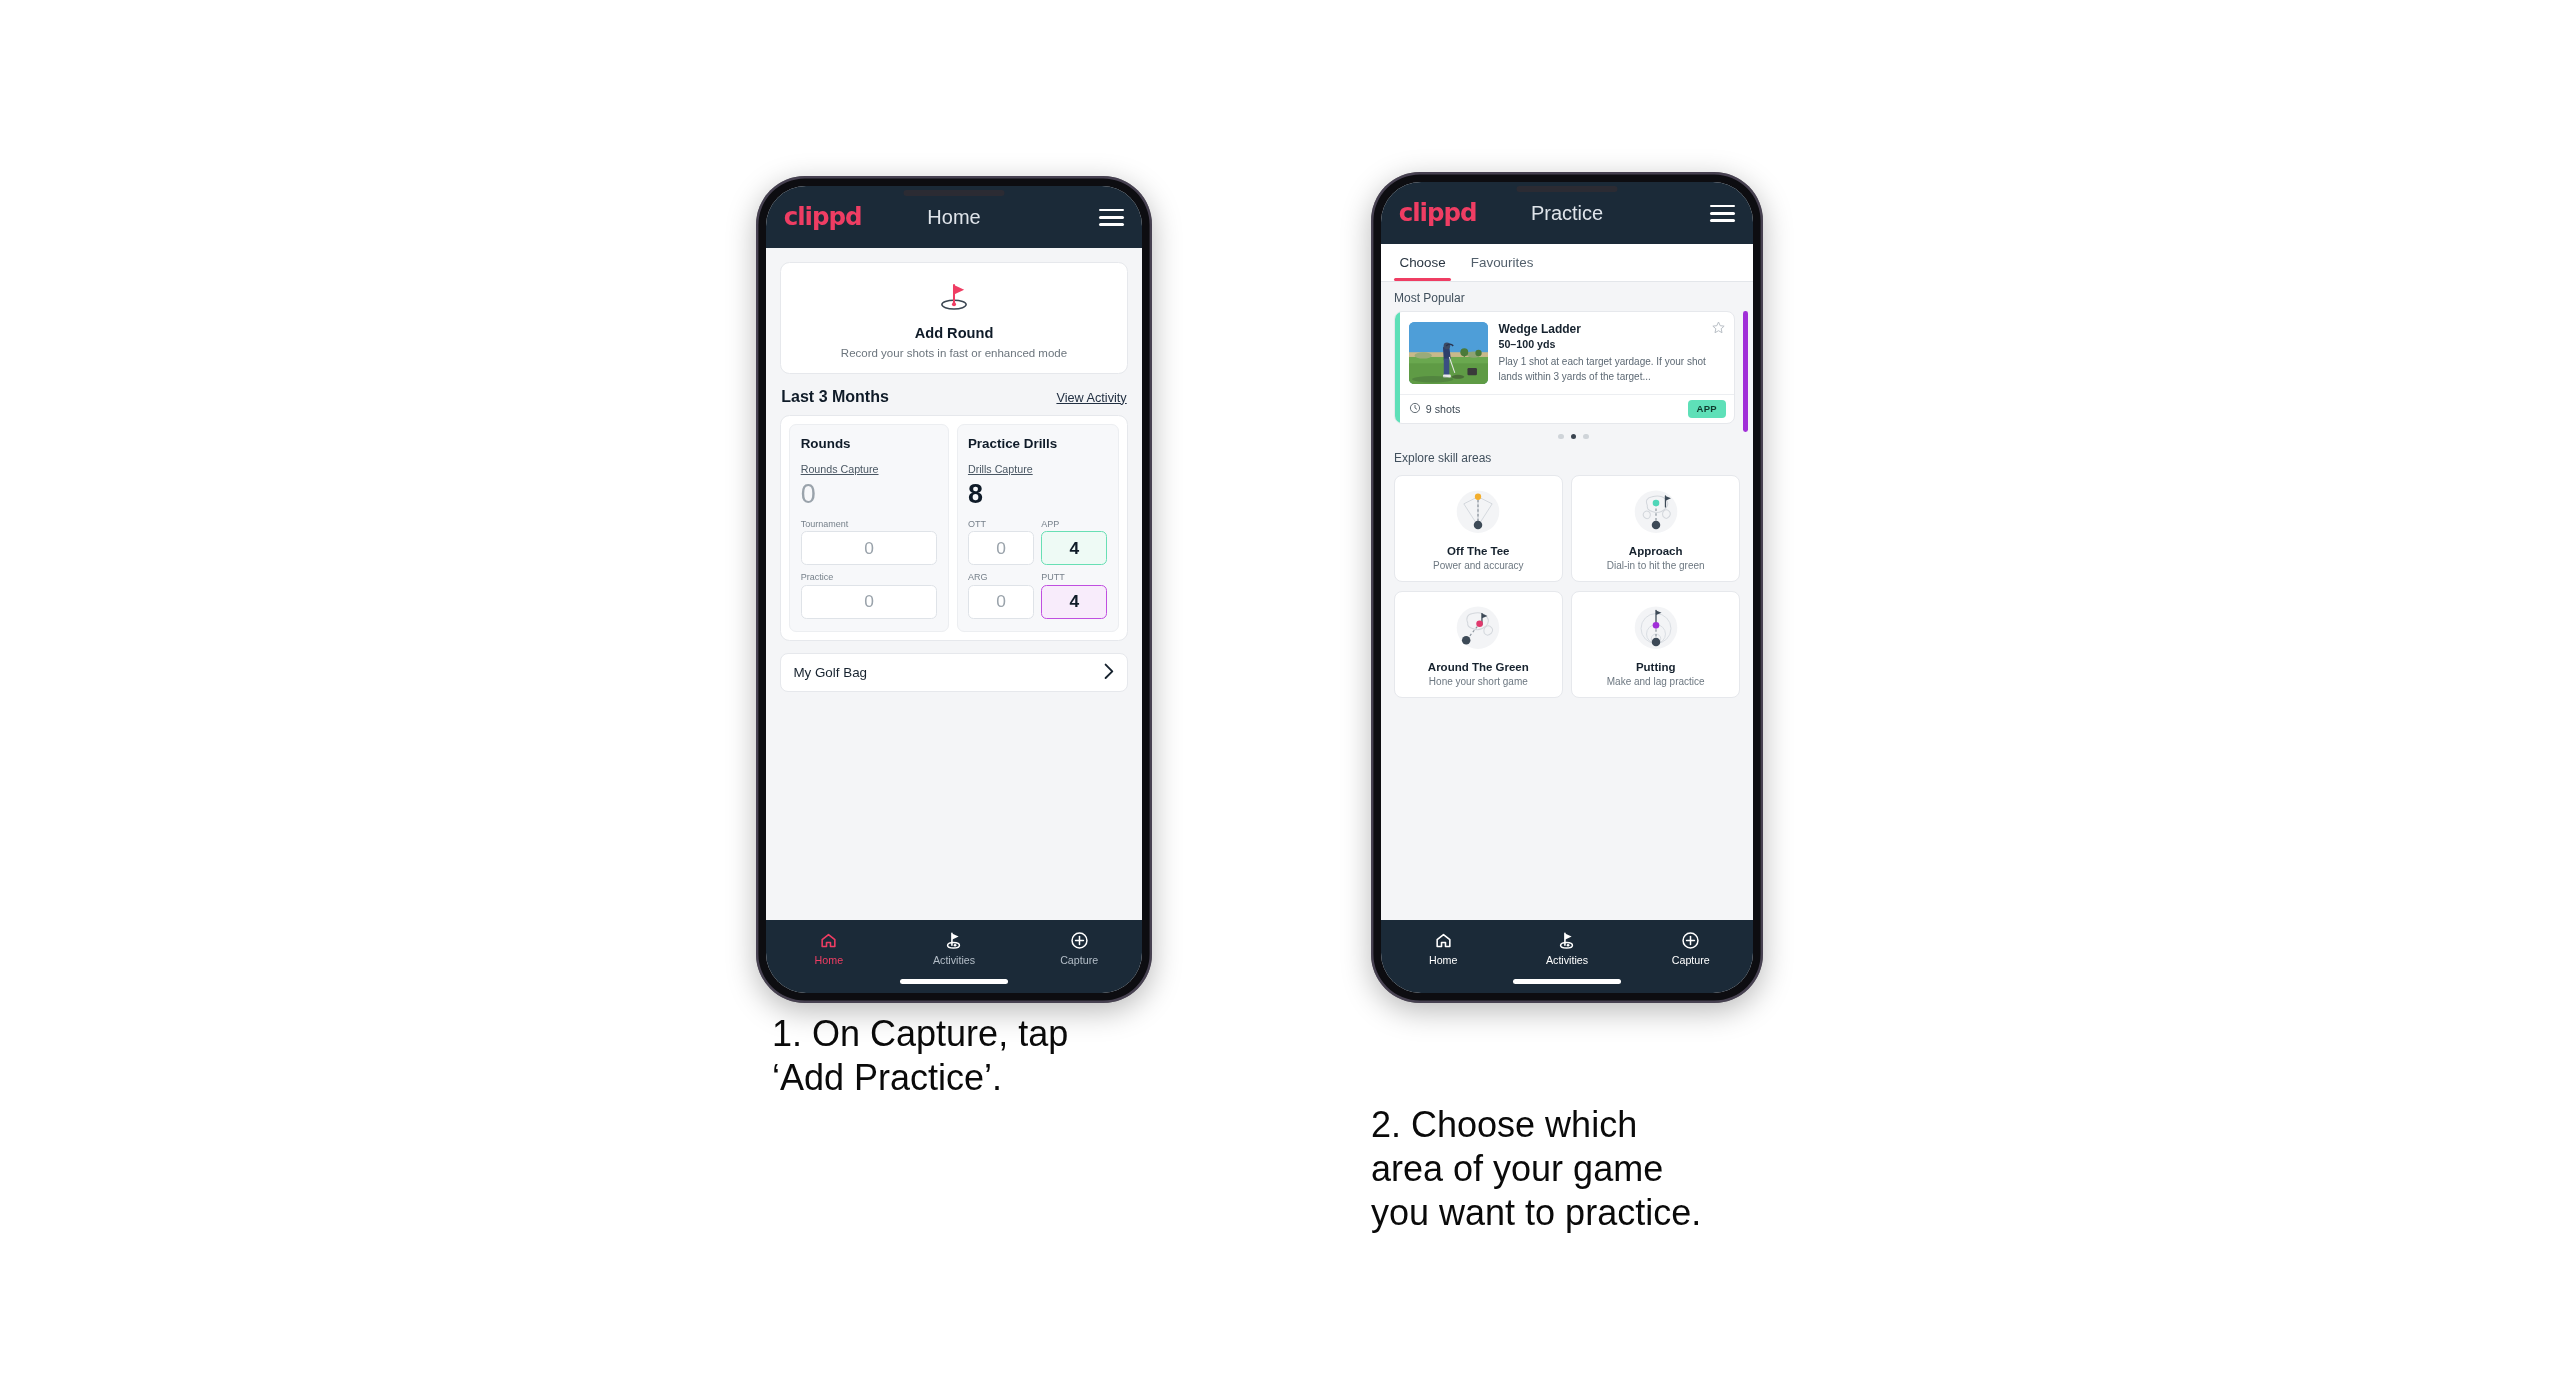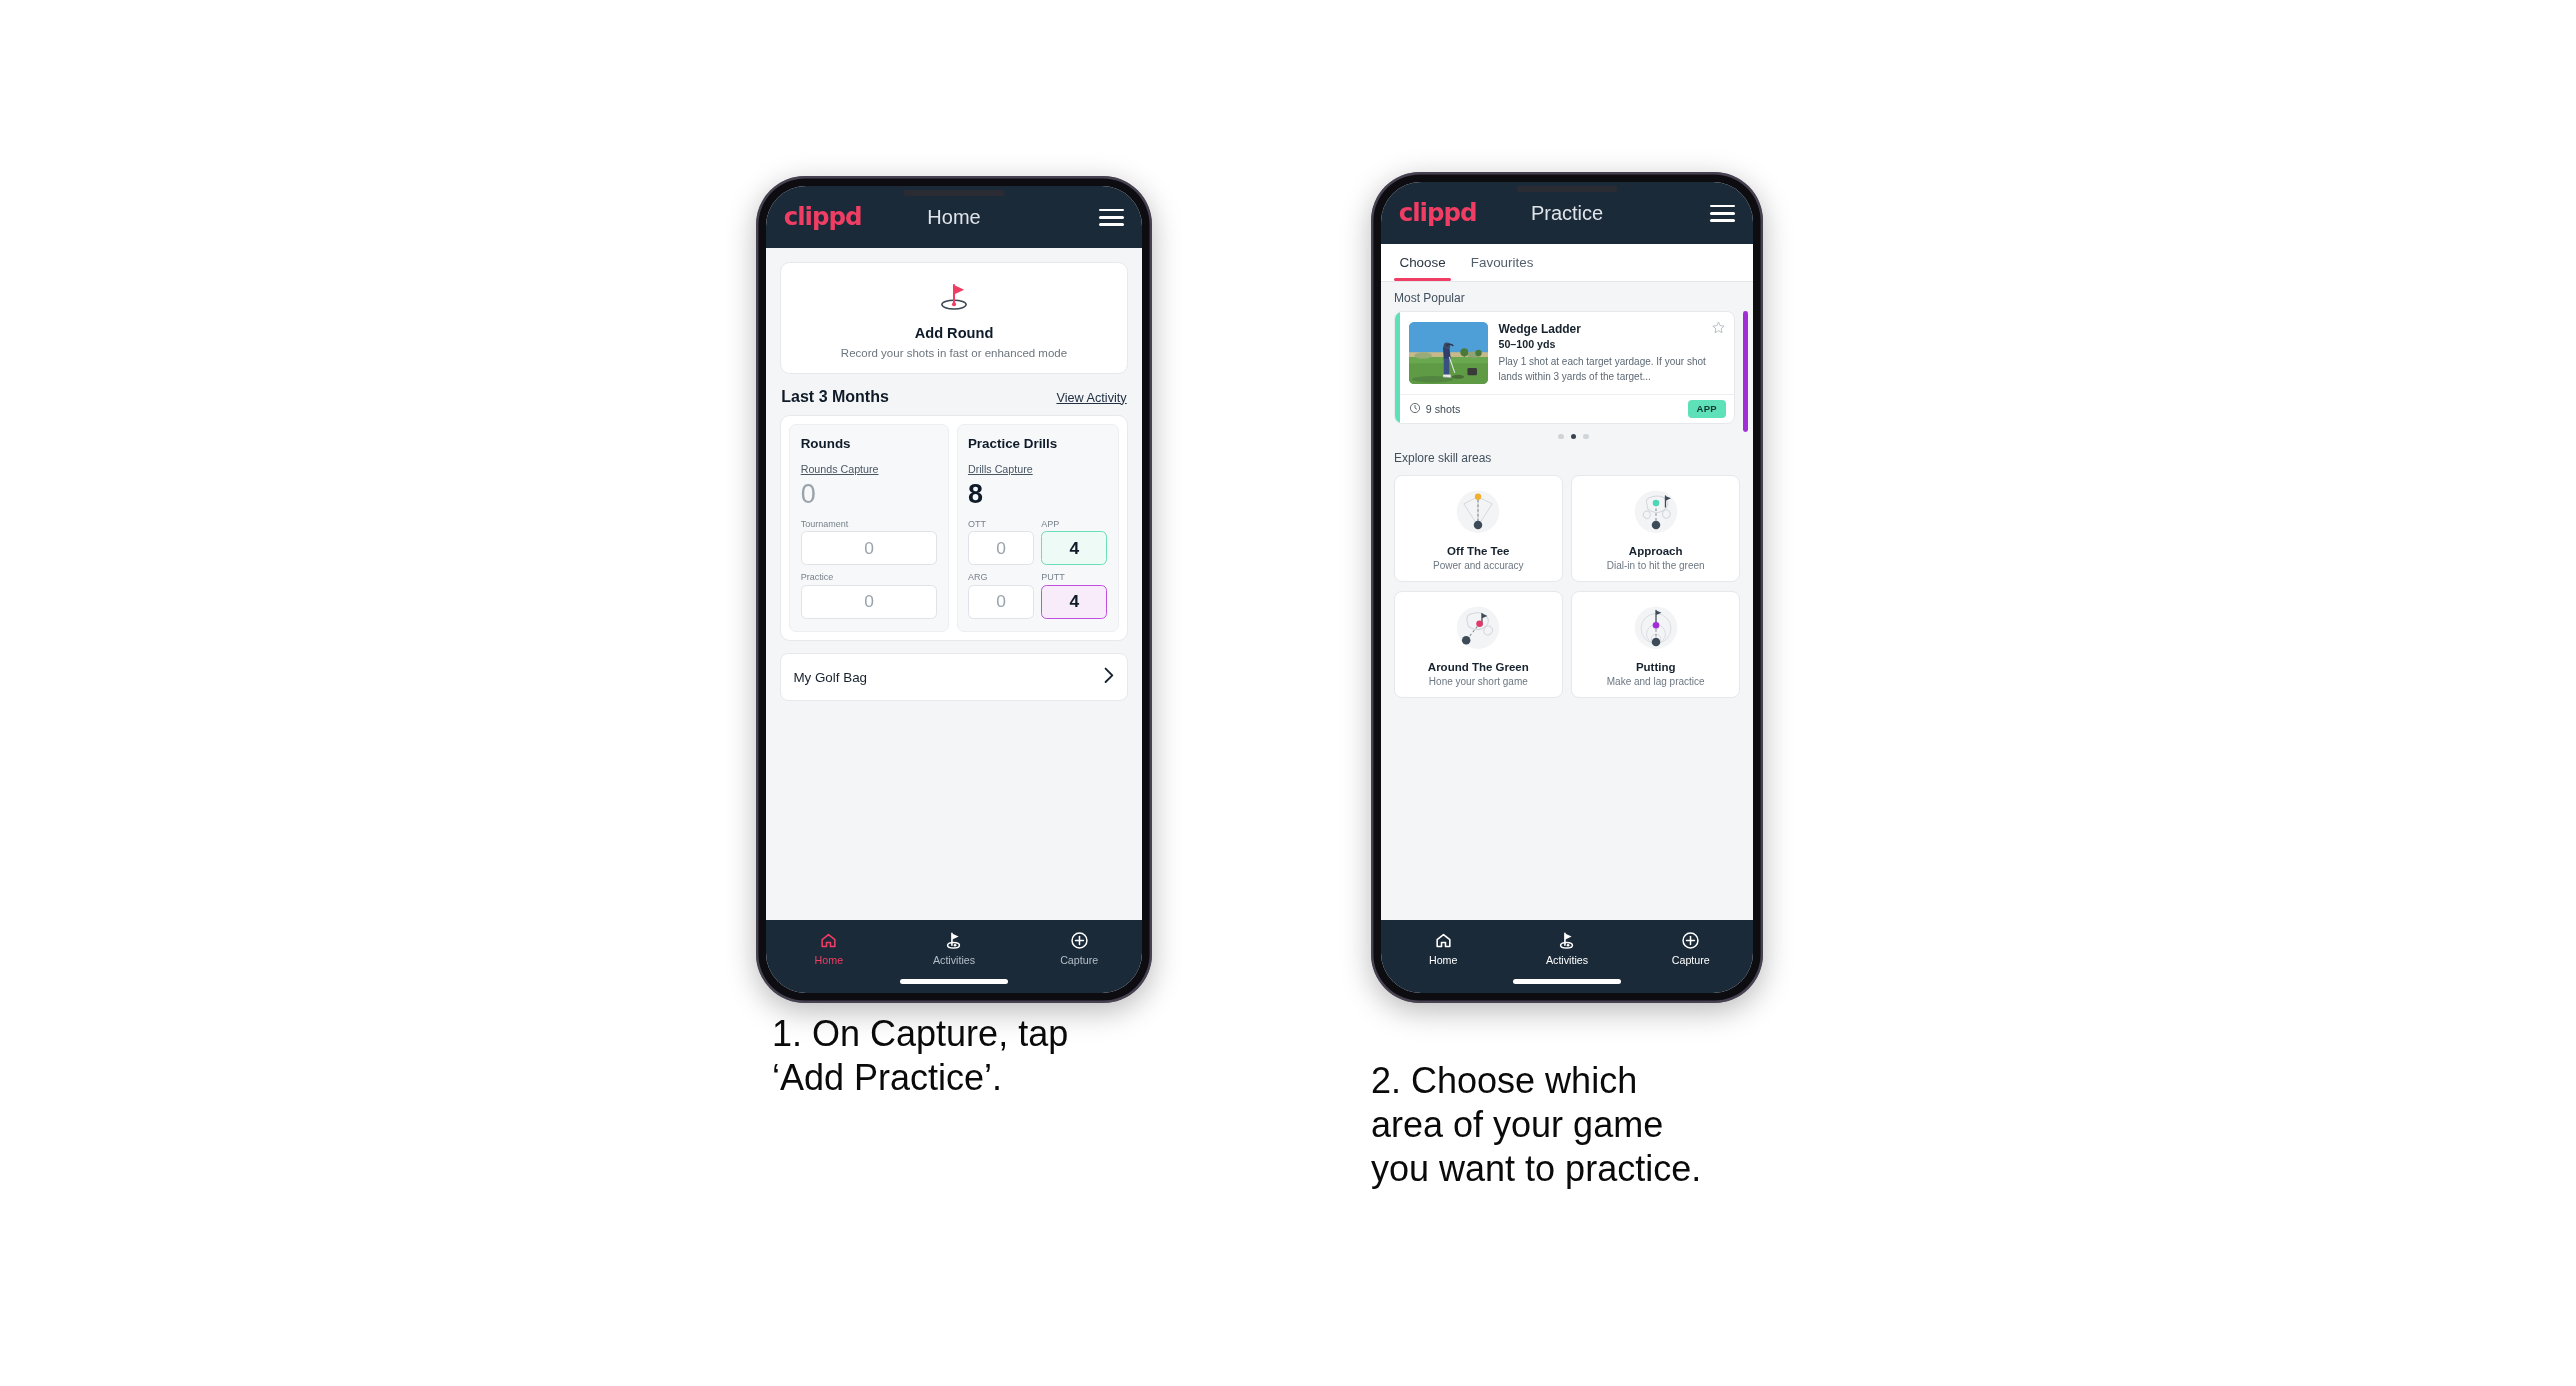--- a/index.html
+++ b/index.html
@@ -62,21 +62,21 @@
     height:32px;display:flex;align-items:center;justify-content:center;
     font-size:17.4px;color:#9aa3ab;}
   .mini-box.filled{font-weight:700;}
   .mini-box.green{border-color:#68dfb4;background:#eefaf5;color:#0f1b28;}
   .mini-box.purple{border-color:#c04fe0;background:#f8ecfb;color:#0f1b28;}
   .mini-row{display:flex;gap:7.1px;}
   .mini-row>div{flex:1;}
   .mini-single{margin-bottom:7.1px;}
 
   .bagrow{margin:12px 13.4px 0;background:#fff;border:0.8px solid #e6e8ec;border-radius:8px;
-    height:48px;display:flex;align-items:center;justify-content:space-between;
+    height:39px;display:flex;align-items:center;justify-content:space-between;
     padding:0 12.7px;box-sizing:border-box;}
   .bagrow-label{font-size:13.4px;color:#16222e;}
   .chev{font-size:17.4px;color:#16222e;line-height:1;}
 
   
   .nav{background:#1b2a38;height:73px;flex:0 0 73px;display:flex;
     align-items:flex-start;padding-top:10.3px;box-sizing:border-box;position:relative;}
   .nav-item{flex:1;display:flex;flex-direction:column;align-items:center;gap:4px;}
   .nav-ico{height:20px;display:flex;align-items:center;justify-content:center;}
   .nav-lbl{font-size:10.7px;color:#ffffff;}
@@ -445,18 +445,18 @@
           </div>
           <div class="nav-lbl">Capture</div>
         </div>
         <div class="homebar"></div>
       </div>
     </div>
   </div>
 
   <div class="caption" style="left:756px;top:1012px;width:475px;margin-left:16px;">1. On Capture, tap
 ‘Add Practice’.</div>
-  <div class="caption" style="left:1371px;top:1059px;width:506px;">2. Choose which
+  <div class="caption" style="left:1371px;top:1103px;width:506px;">2. Choose which
 area of your game
 you want to practice.</div>
 
 </div>
 
 
 </body></html>

